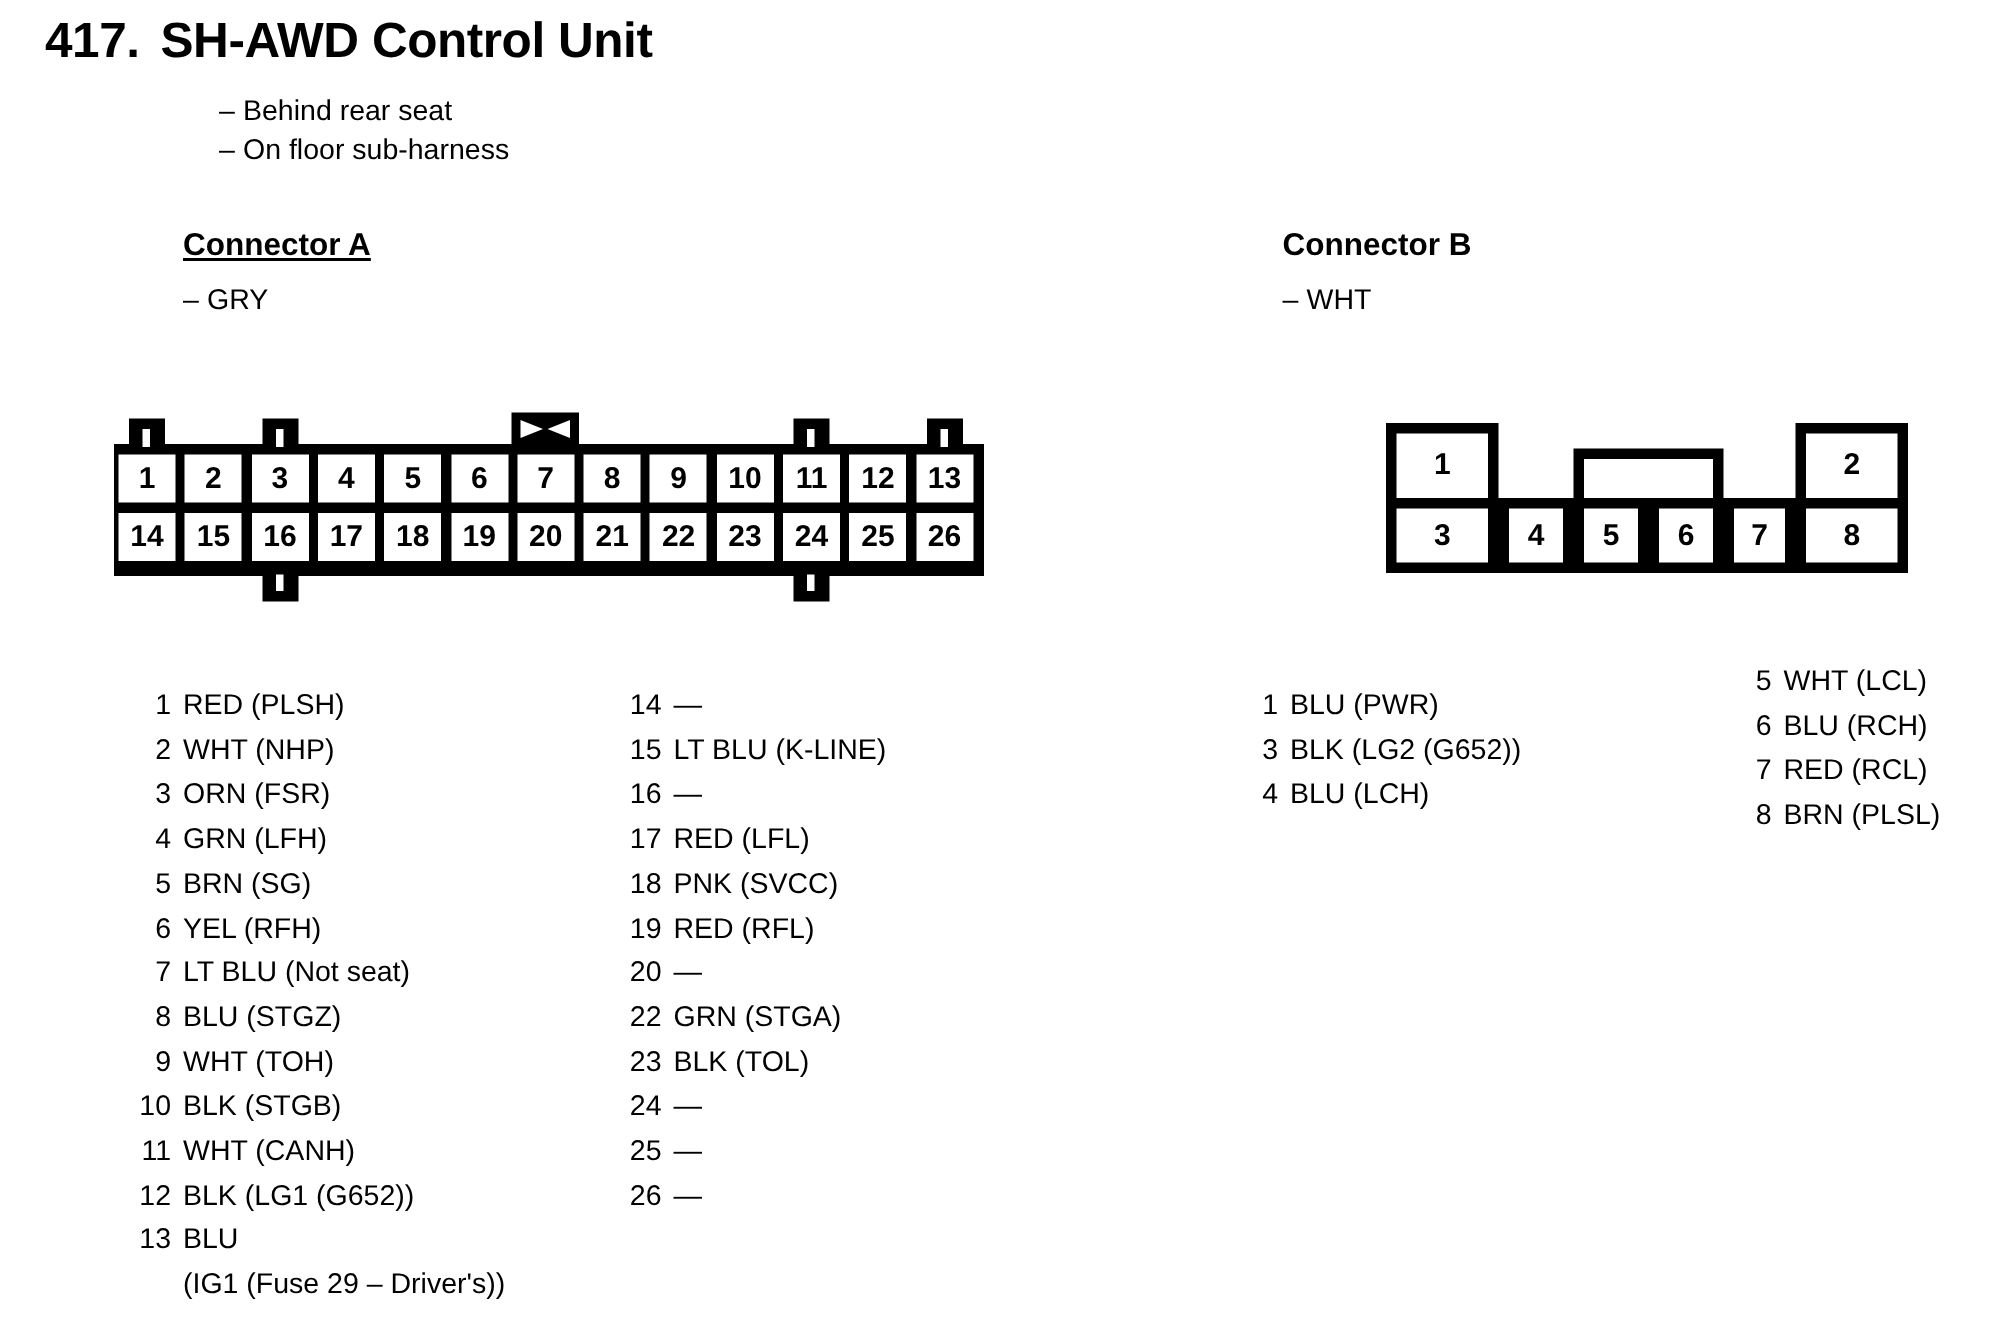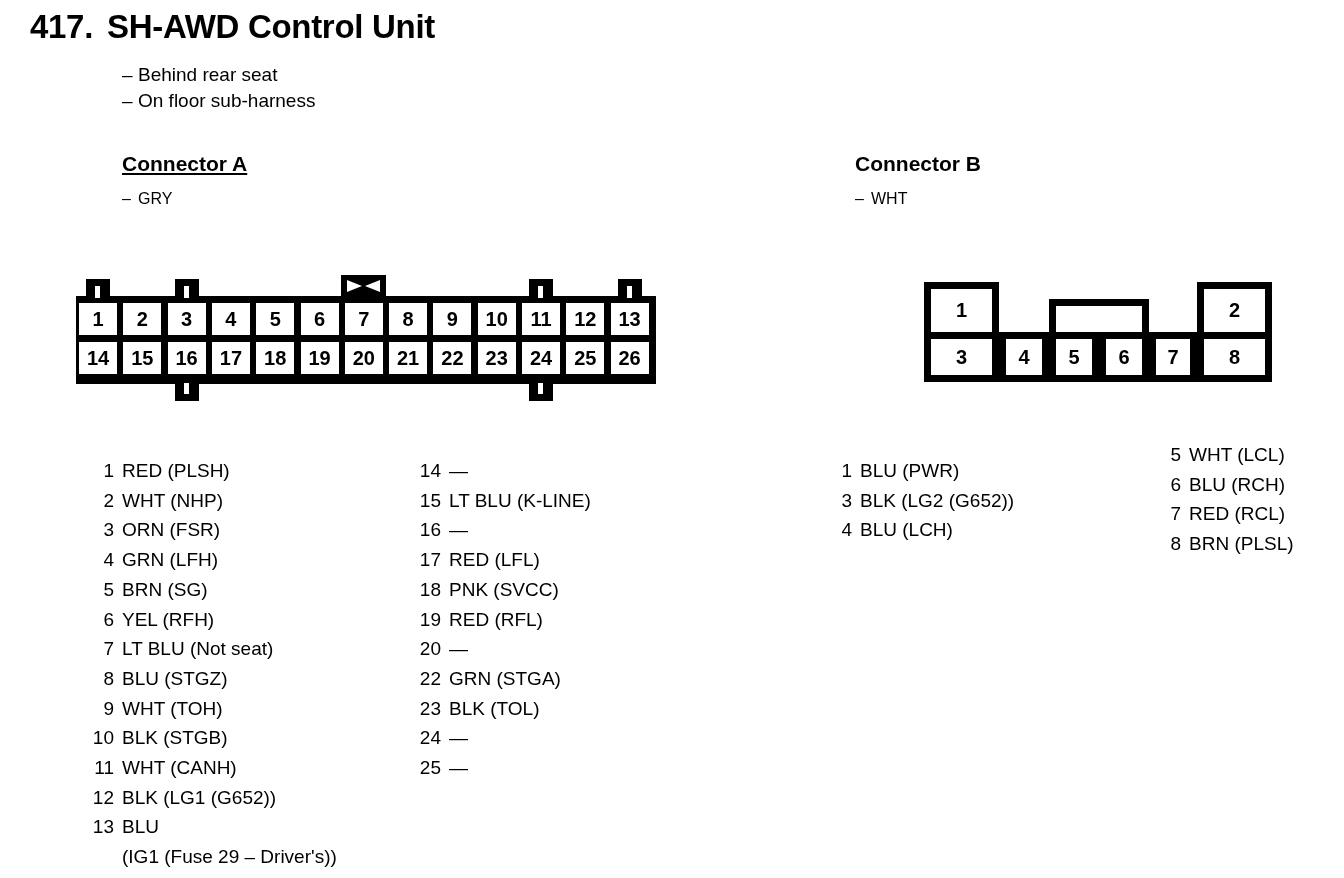--- a/index.html
+++ b/index.html
@@ -31,36 +31,36 @@
     display: inline-block;
     margin-right: 14px;
   }
   .note-list {
     position: absolute;
     left: 122px;
     top: 62px;
     font-size: 19px;
     line-height: 26px;
   }
-  .note-list div { white-space: nowrap; }
+  .note-list div { white-space: nowrap; margin-left: 24px; }
   .note-list .dash {
     display: inline-block;
     width: 16px;
   }
 
   
   .conn-head {
     position: absolute;
     font-size: 21px;
     font-weight: bold;
     white-space: nowrap;
   }
   .conn-sub {
     position: absolute;
-    font-size: 16px;
+    font-size: 19px;
     white-space: nowrap;
   }
   .conn-sub .dash {
     display: inline-block;
     width: 16px;
   }
 
   #connA-head { left: 122px; top: 152px; text-decoration: underline; }
   #connA-sub  { left: 122px; top: 190px; }
   #connB-head { left: 855px; top: 152px; text-align: center; }
@@ -337,20 +337,21 @@
     <span class="prow"><span class="pnum">15</span><span class="pdesc">LT BLU (K-LINE)</span></span>
     <span class="prow"><span class="pnum">16</span><span class="pdesc">—</span></span>
     <span class="prow"><span class="pnum">17</span><span class="pdesc">RED (LFL)</span></span>
     <span class="prow"><span class="pnum">18</span><span class="pdesc">PNK (SVCC)</span></span>
     <span class="prow"><span class="pnum">19</span><span class="pdesc">RED (RFL)</span></span>
     <span class="prow"><span class="pnum">20</span><span class="pdesc">—</span></span>
     <span class="prow"><span class="pnum">22</span><span class="pdesc">GRN (STGA)</span></span>
     <span class="prow"><span class="pnum">23</span><span class="pdesc">BLK (TOL)</span></span>
     <span class="prow"><span class="pnum">24</span><span class="pdesc">—</span></span>
     <span class="prow"><span class="pnum">25</span><span class="pdesc">—</span></span>
+    <span class="prow"><span class="pnum">26</span><span class="pdesc">—</span></span>
   </div>
 <div class="pinlist" id="listB1">
     <span class="prow"><span class="pnum">1</span><span class="pdesc">BLU (PWR)</span></span>
     <span class="prow"><span class="pnum">3</span><span class="pdesc">BLK (LG2 (G652))</span></span>
     <span class="prow"><span class="pnum">4</span><span class="pdesc">BLU (LCH)</span></span>
   </div>
 <div class="pinlist" id="listB2">
     <span class="prow"><span class="pnum">5</span><span class="pdesc">WHT (LCL)</span></span>
     <span class="prow"><span class="pnum">6</span><span class="pdesc">BLU (RCH)</span></span>
     <span class="prow"><span class="pnum">7</span><span class="pdesc">RED (RCL)</span></span>

